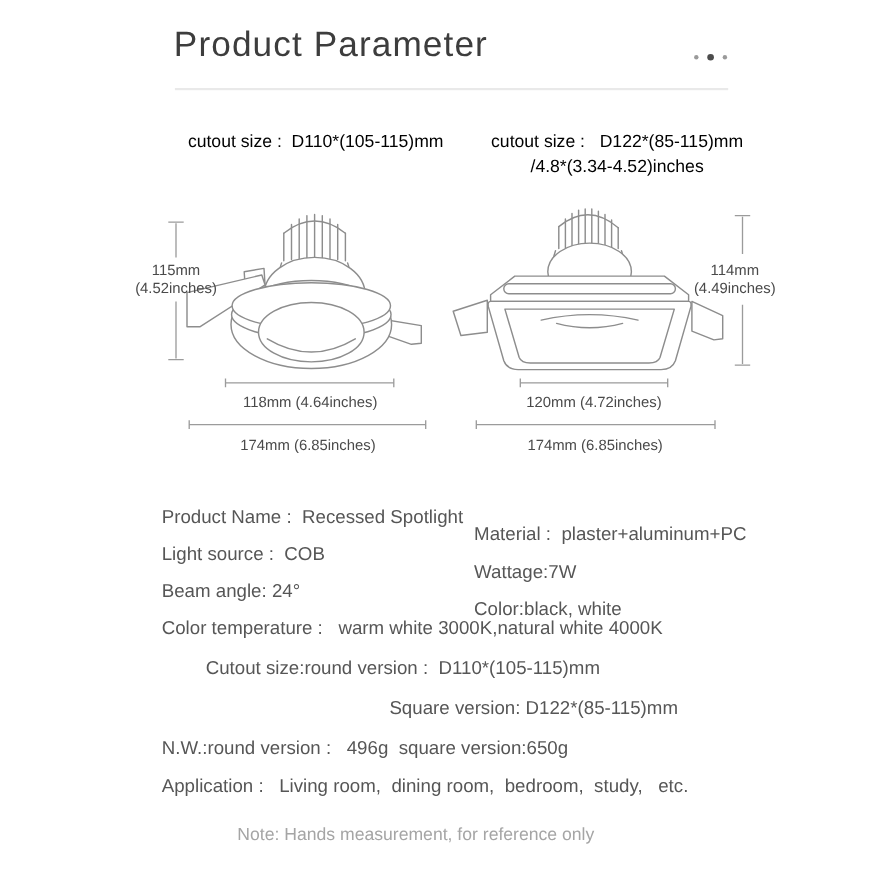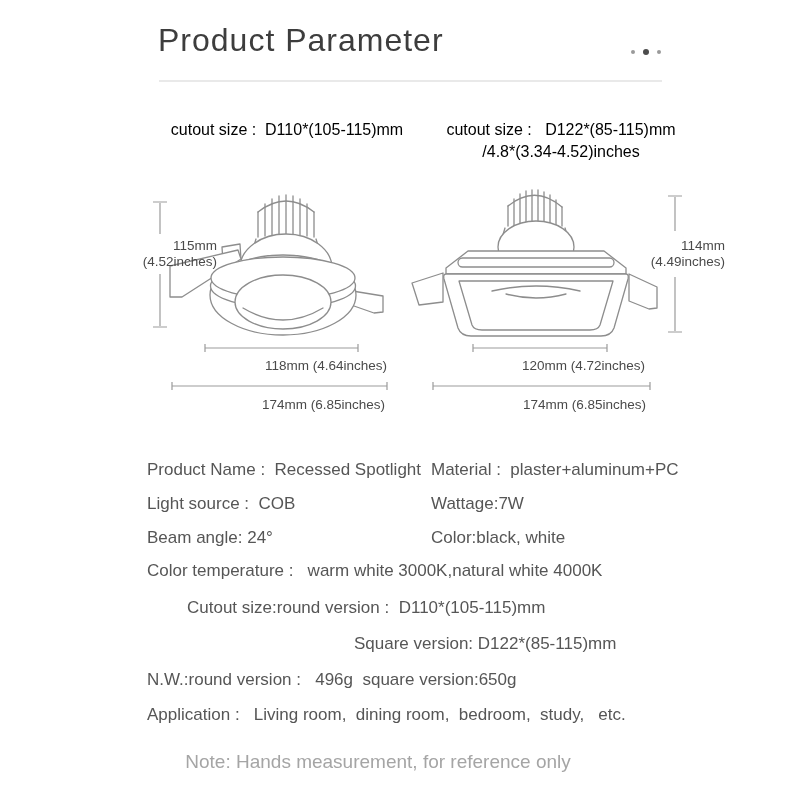--- a/index.html
+++ b/index.html
@@ -12,26 +12,26 @@
   .title{
     left:158px;top:22px;font-size:32px;font-weight:500;color:#3d3d3d;letter-spacing:1px;
   }
   .menu{left:627px;top:44px;width:40px;height:16px;display:flex;align-items:center;cursor:pointer;}
   .menu .dot{border-radius:50%;background:#9a9a9a;width:4px;height:4px;margin:0 4px;}
   .menu .dot.m{width:6px;height:6px;background:#4c4c4c;}
   .divider{left:159px;top:80px;width:503px;height:2px;background:#e9e9e9;}
   .cutout{color:#000000;font-size:16px;line-height:22px;text-align:center;top:119px;width:250px;}
   .cutout-round{left:162px;}
   .cutout-square{left:436px;}
-  .dim{color:#4a4a4a;font-size:13.5px;text-align:right;line-height:15.5px;}
+  .dim{color:#4a4a4a;font-size:13.5px;text-align:center;line-height:15.5px;}
   .dim-v{width:114px;top:238px;}
   .dim-h{width:210px;}
   .spec{color:#565656;font-size:17px;line-height:24px;}
-  .spec .col2{position:absolute;left:284px;top:0;}
-  .note{left:0;top:751px;width:756px;text-align:center;color:#a5a5a5;font-size:19px;}
+  .spec .col2{position:absolute;left:284px;top:16px;}
+  .note{left:0;top:751px;width:756px;text-align:center;color:#a5a5a5;font-size:16px;}
   svg{position:absolute;left:0;top:0;pointer-events:none;}
   svg .ink{stroke:#8d8d8d;stroke-width:1.3;fill:none;stroke-linecap:round;stroke-linejoin:round;}
   svg .wht{fill:#ffffff;}
   svg .dimline{stroke:#9b9b9b;stroke-width:1.2;fill:none;}
 </style>
 </head>
 <body>
 
 <div>
 

